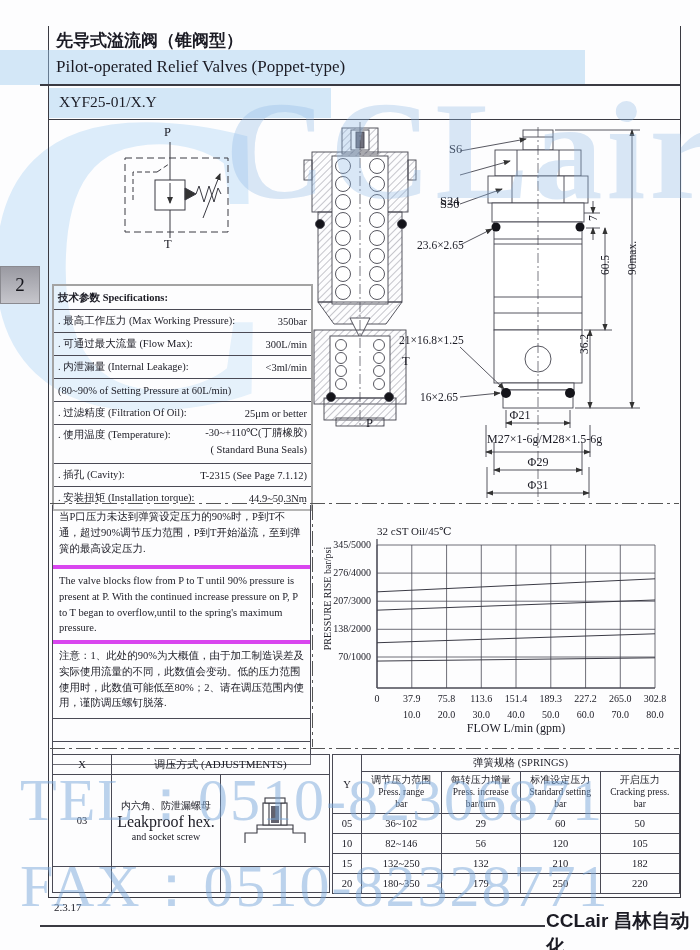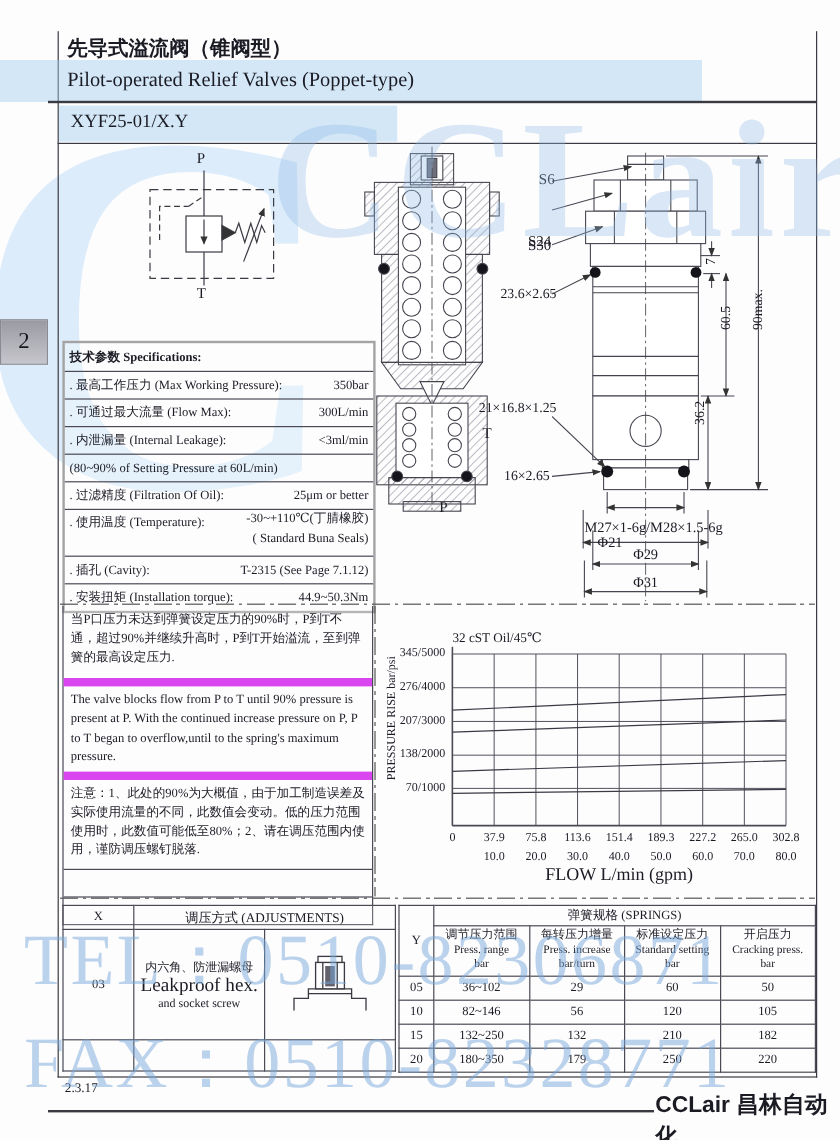--- a/index.html
+++ b/index.html
@@ -15,21 +15,21 @@
   .rot{transform:rotate(-90deg);text-align:center;}
   
   #specs{position:absolute;left:52px;top:284px;width:257px;border:2px solid #a3a3a3;background:rgba(255,255,255,.25);}
   .spec-row{display:flex;justify-content:space-between;align-items:center;border-top:1px solid #4a4a55;
             padding:0 4px;font-size:10.5px;height:22px;white-space:nowrap;}
   .spec-row:first-child{border-top:none;height:23px;font-weight:bold;}
   .spec-row.tall{height:38px;align-items:flex-start;}
   .spec-val2{display:flex;flex-direction:column;align-items:flex-end;line-height:1.6;}
   
   #desc{position:absolute;left:52px;top:505px;width:257px;border:1px solid #4a4a55;border-top:none;background:rgba(255,255,255,.2);}
-  .desc-sec{border-top:7px solid #d946ef;padding:4px 6px;font-size:10.5px;line-height:1.5;}
+  .desc-sec{border-top:4px solid #d946ef;padding:4px 6px;font-size:10.5px;line-height:1.5;}
   .desc-sec:first-child{border-top:none;}
   .desc-empty{height:22px;border-top:1px solid #4a4a55;}
   
   #chart{position:absolute;left:315px;top:505px;width:365px;height:245px;font-size:10px;}
   .ctick{position:absolute;font-size:10px;white-space:nowrap;color:#1b1b24;}
   
   table{border-collapse:collapse;table-layout:fixed;background:rgba(255,255,255,.2);}
   td{border:1px solid #4a4a55;text-align:center;padding:0;font-size:10.5px;vertical-align:middle;}
   #adj-table{position:absolute;left:52px;top:754px;width:278px;}
   #spr-table{position:absolute;left:332px;top:754px;width:348px;}
@@ -199,21 +199,21 @@
         <line x1="129" y1="340" x2="129" y2="371"></line>
       <line x1="27" y1="366" x2="129" y2="366" marker-start="url(#ma2)" marker-end="url(#ma2)"></line>
     </g>
   </svg>
   <div class="lbl" style="left:449px;top:142px;font-size:12.5px;z-index:2;">S6</div>
   <div class="lbl" style="left:440px;top:166px;font-size:12.5px;z-index:2;margin-top:28px;">S24</div>
   <div class="lbl" style="left:440px;top:197px;font-size:12.5px;z-index:2;">S30</div>
   <div class="lbl" style="left:417px;top:239px;z-index:2;">23.6×2.65</div>
   <div class="lbl" style="left:399px;top:334px;z-index:2;">21×16.8×1.25</div>
   <div class="lbl" style="left:420px;top:391px;z-index:2;">16×2.65</div>
-  <div class="lbl" style="left:498px;top:408px;width:80px;font-size:12px;z-index:2;margin-top:37px;">Φ21</div>
+  <div class="lbl" style="left:480px;top:408px;width:80px;text-align:center;font-size:12px;z-index:2;">Φ21</div>
   <div class="lbl" style="left:487px;top:432px;font-size:12px;z-index:2;">M27×1-6g/M28×1.5-6g</div>
   <div class="lbl" style="left:498px;top:455px;width:80px;text-align:center;font-size:12px;z-index:2;">Φ29</div>
   <div class="lbl" style="left:496px;top:478px;width:84px;text-align:center;font-size:12px;z-index:2;">Φ31</div>
   <div class="lbl rot" style="left:578px;top:212px;width:30px;z-index:2;">7</div>
   <div class="lbl rot" style="left:583px;top:259px;width:44px;z-index:2;">60.5</div>
   <div class="lbl rot" style="left:604px;top:252px;width:56px;z-index:2;">90max.</div>
   <div class="lbl rot" style="left:564px;top:338px;width:40px;z-index:2;">36.2</div>
 
   <div id="specs" style="z-index:2;">
     <div class="spec-row">
@@ -250,35 +250,35 @@
         <span>. 插孔 (Cavity):</span>
         <span>T-2315 (See Page 7.1.12)</span>
       </div>
     <div class="spec-row">
         <span>. 安装扭矩 (Installation torque):</span>
         <span>44.9~50.3Nm</span>
       </div>
   </div>
 
   <div id="desc" style="z-index:2;">
-    <div class="desc-sec" style="min-height:52px;">当P口压力未达到弹簧设定压力的90%时，P到T不通，超过90%并继续升高时，P到T开始溢流，至到弹簧的最高设定压力.</div>
+    <div class="desc-sec" style="min-height:52px;">当P口压力未达到弹簧设定压力的90%时，P到T不通，超过90%调节压力范围，P到T开始溢流，至到弹簧的最高设定压力.</div>
     <div class="desc-sec" style="min-height:52px;">The valve blocks flow from P to T until 90% pressure is present at P. With the continued increase pressure on P, P to T began to overflow,until to the spring's maximum pressure.</div>
     <div class="desc-sec" style="min-height:66px;">注意：1、此处的90%为大概值，由于加工制造误差及实际使用流量的不同，此数值会变动。低的压力范围使用时，此数值可能低至80%；2、请在调压范围内使用，谨防调压螺钉脱落.</div>
     <div class="desc-empty"></div>
     <div class="desc-empty"></div>
   </div>
 
   <div class="dashdot-h" style="left:50px;top:503px;width:629px;z-index:2;"></div>
   <div class="dashdot-h" style="left:50px;top:748px;width:629px;z-index:2;"></div>
   <div class="dashdot-v" style="left:312px;top:505px;height:242px;z-index:2;"></div>
 
   <div id="chart" style="z-index:2;">
     <div class="ctick" style="left:62px;top:20px;width:278px;text-align:left;font-size:11px;">32 cST Oil/45℃</div>
     <div class="ctick rot" style="left:-68px;top:88px;width:160px;">PRESSURE RISE bar/psi</div>
-    <div class="ctick" style="left:62px;top:216px;width:278px;text-align:center;font-size:15px;">FLOW L/min (gpm)</div>
+    <div class="ctick" style="left:62px;top:216px;width:278px;text-align:center;font-size:12px;">FLOW L/min (gpm)</div>
   <svg width="365" height="245">
         <line x1="62" y1="40" x2="340" y2="40" stroke="#4a4a55" stroke-width="0.8"></line>
         <line x1="62" y1="68.10181818181817" x2="340" y2="68.10181818181817" stroke="#4a4a55" stroke-width="0.8"></line>
         <line x1="62" y1="96.20363636363636" x2="340" y2="96.20363636363636" stroke="#4a4a55" stroke-width="0.8"></line>
         <line x1="62" y1="124.30545454545455" x2="340" y2="124.30545454545455" stroke="#4a4a55" stroke-width="0.8"></line>
         <line x1="62" y1="152" x2="340" y2="152" stroke="#4a4a55" stroke-width="0.8"></line>
         <line x1="62" y1="40" x2="62" y2="183" stroke="#4a4a55" stroke-width="0.8"></line>
         <line x1="96.79590488771466" y1="40" x2="96.79590488771466" y2="183" stroke="#4a4a55" stroke-width="0.8"></line>
         <line x1="131.5918097754293" y1="40" x2="131.5918097754293" y2="183" stroke="#4a4a55" stroke-width="0.8"></line>
         <line x1="166.29590488771464" y1="40" x2="166.29590488771464" y2="183" stroke="#4a4a55" stroke-width="0.8"></line>

